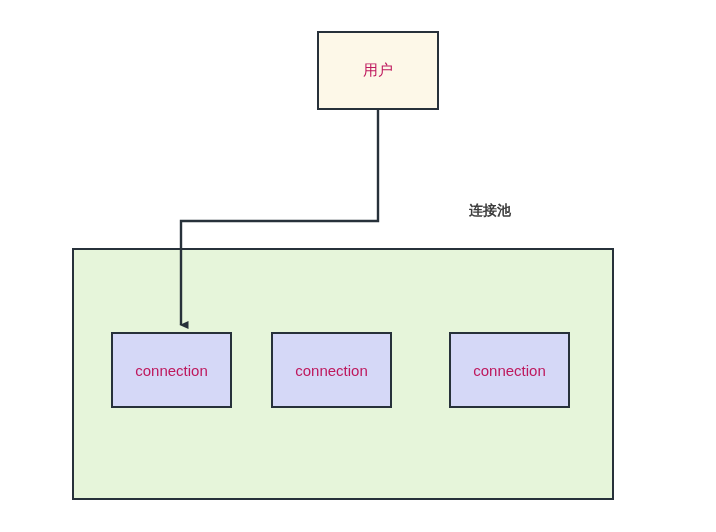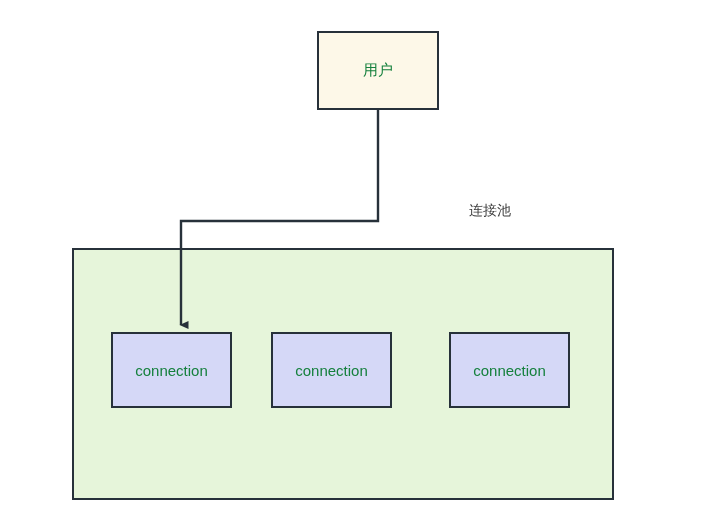--- a/index.html
+++ b/index.html
@@ -19,21 +19,21 @@
     height: 532px;
     background: #ffffff;
   }
   .node {
     position: absolute;
     box-sizing: border-box;
     border: 2px solid #27313a;
     display: flex;
     align-items: center;
     justify-content: center;
-    color: #15803d;
+    color: #be185d;
   }
   .node-user {
     left: 317px;
     top: 31px;
     width: 122px;
     height: 79px;
     background: #fdf8e8;
     font-size: 15px;
   }
   .pool {
@@ -56,20 +56,21 @@
   .conn-1 { left: 111px; }
   .conn-2 { left: 271px; }
   .conn-3 { left: 449px; }
   .pool-label {
     position: absolute;
     left: 469px;
     top: 202px;
     font-size: 14px;
     color: #3d3d3d;
     white-space: nowrap;
+    font-weight: bold;
   }
   svg.edges {
     position: absolute;
     left: 0;
     top: 0;
     width: 716px;
     height: 532px;
     overflow: visible;
   }
 </style>

